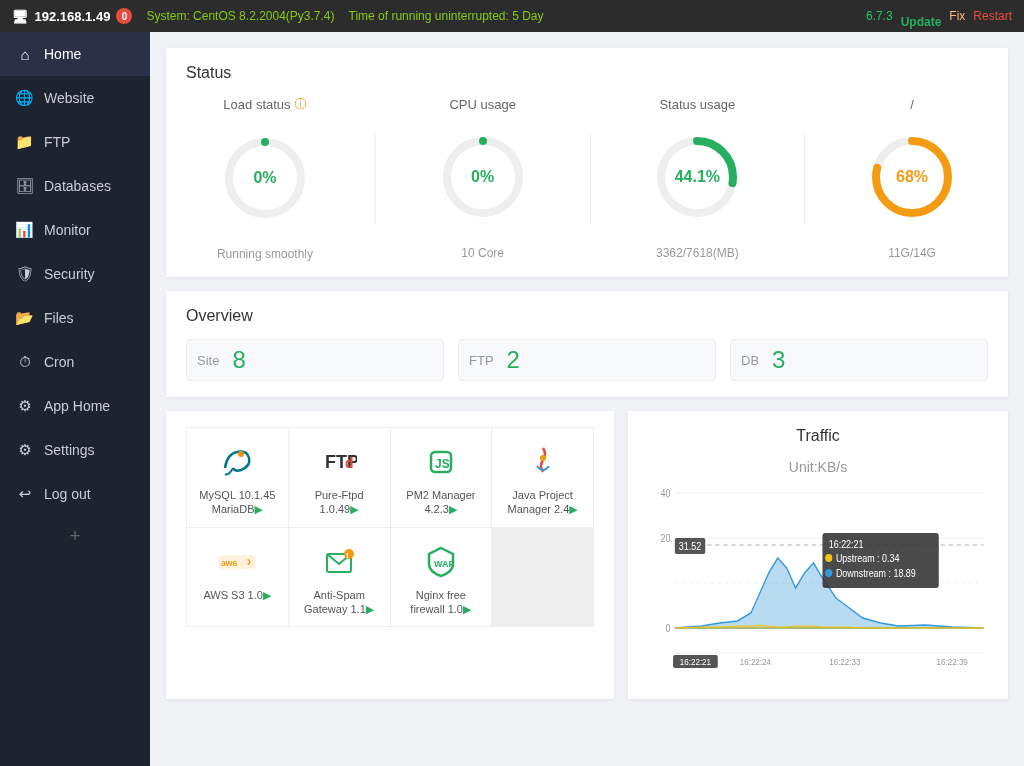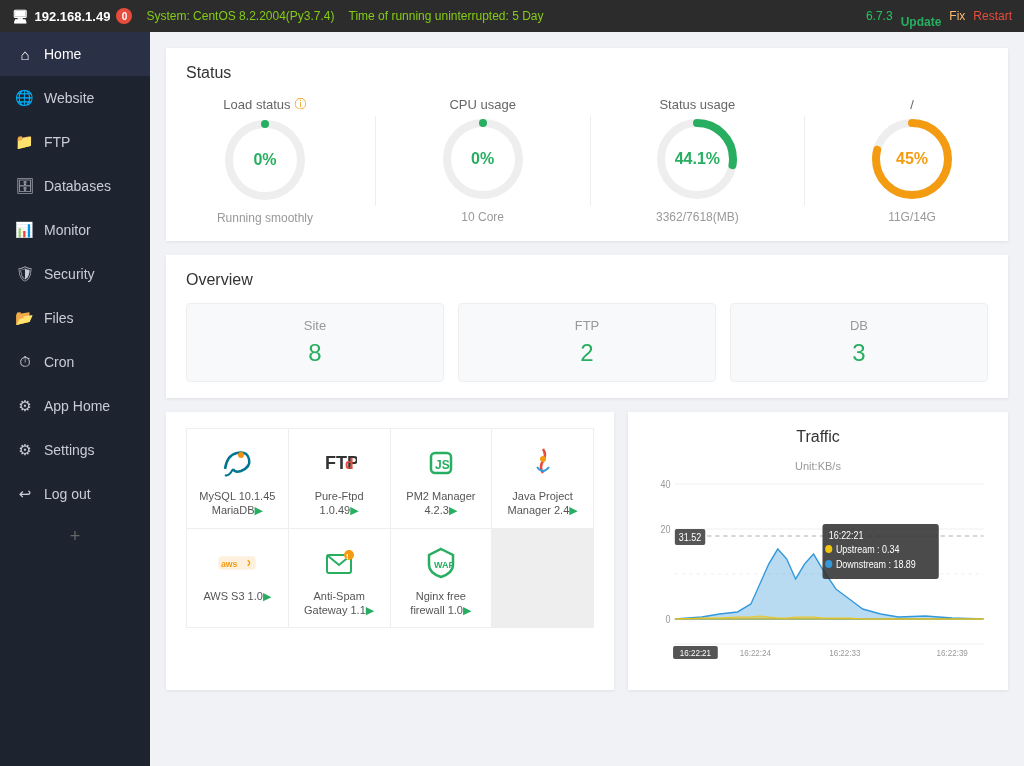--- a/index.html
+++ b/index.html
@@ -87,21 +87,21 @@
     
     .status-row {
       display: flex;
       align-items: center;
       justify-content: space-around;
     }
     .status-item {
       display: flex;
       flex-direction: column;
       align-items: center;
-      gap: 2px;
+      gap: 20px;
     }
     .status-label { font-size: 13px; color: #666; display: flex; align-items: center; gap: 4px; }
     .status-sub { font-size: 12px; color: #999; margin-top: 4px; }
 
     
     .donut-wrap { position: relative; width: 90px; height: 90px; }
     .donut-wrap svg { transform: rotate(-90deg); }
     .donut-text {
       position: absolute;
       top: 50%; left: 50%;
@@ -117,24 +117,23 @@
     .overview-row {
       display: flex;
       gap: 14px;
     }
     .overview-item {
       flex: 1;
       background: #f8f9fa;
       border: 1px solid #eee;
       border-radius: 4px;
       display: flex;
-      flex-direction: column;
-      align-items: center;
-      padding: 14px 10px;
-      gap: 6px;
+      align-items: center;
+      padding: 6px 10px;
+      gap: 13px;
     }
     .overview-label { font-size: 13px; color: #999; }
     .overview-value { font-size: 24px; color: #27ae60; font-weight: 500; }
 
     
     .bottom-row { display: flex; gap: 14px; }
     .software-card { flex: 1.2; }
     .traffic-card { flex: 1; text-align: center; }
 
     
@@ -151,21 +150,21 @@
       flex-direction: column;
       align-items: center;
       padding: 14px 8px 10px;
       gap: 6px;
       cursor: pointer;
     }
     .software-icon { width: 40px; height: 40px; display: flex; align-items: center; justify-content: center; }
     .software-name { font-size: 11px; color: #555; text-align: center; line-height: 1.3; }
 
     
-    .traffic-unit { font-size: 11px; color: #999; margin-bottom: 2px; }
+    .traffic-unit { font-size: 14px; color: #999; margin-bottom: 8px; }
     .chart-area { position: relative; height: 200px; }
   </style>
 </head>
 <body>
 
 <div class="topbar">
   <div class="topbar-left">
     <div class="topbar-server">
       <span>🖥</span>
       <span>192.168.1.49</span>
@@ -289,21 +288,21 @@
 
         <div class="status-item">
           <div class="status-label">
             <span>/</span>
           </div>
           <div class="donut-wrap">
             <svg width="90" height="90" viewBox="0 0 90 90">
               <circle cx="45" cy="45" r="36" fill="none" stroke="#eee" stroke-width="8"></circle>
               <circle cx="45" cy="45" r="36" fill="none" stroke="#f39c12" stroke-width="8" stroke-dasharray="178.7 47.5" stroke-linecap="round"></circle>
             </svg>
-            <div class="donut-text" style="color:#f39c12;">45%</div>
+            <div class="donut-text" style="color:#f39c12;">68%</div>
           </div>
           <div class="status-sub">11G/14G</div>
         </div>
 
       </div>
     </div>
 
     <div class="card">
       <div class="card-title">Overview</div>
       <div class="overview-row">

